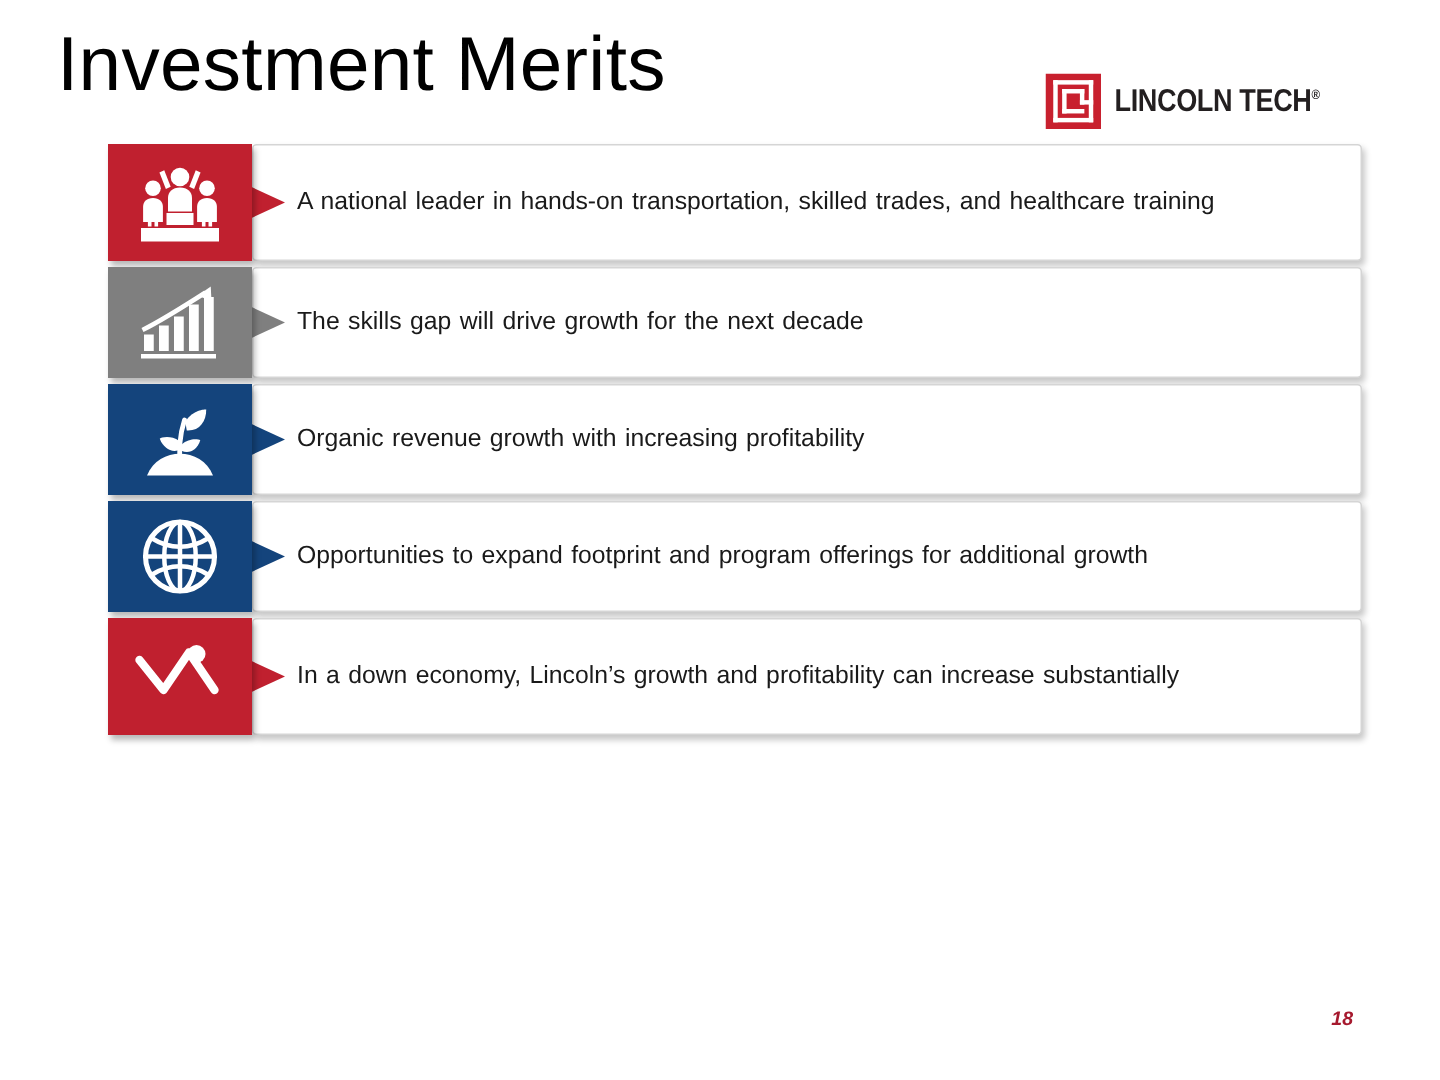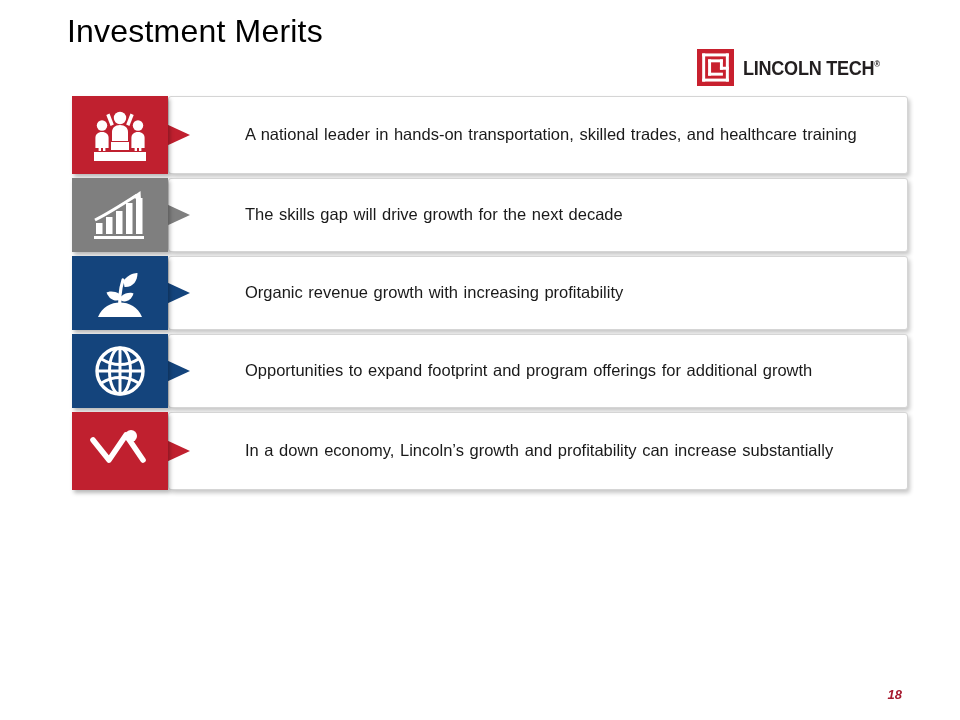--- a/index.html
+++ b/index.html
@@ -16,27 +16,26 @@
     height: 720px;
     background: #ffffff;
     overflow: hidden;
   }
 
   
   .slide-title {
     position: absolute;
     left: 38px;
     top: 12px;
-    font-size: 32px;
+    font-size: 51px;
     font-weight: 400;
     color: #000000;
     letter-spacing: 0.2px;
     line-height: 1.2;
     white-space: nowrap;
-    margin-left: 29px;
   }
 
   
   .logo {
     position: absolute;
     right: 58px;
     top: 13px;
     display: flex;
     align-items: center;
     gap: 9px;
@@ -94,21 +93,20 @@
     align-items: center;
   }
   .panel-text {
     padding-left: 29px;
     padding-right: 14px;
     font-size: 16.5px;
     color: #1a1a1a;
     line-height: 1.55;
     font-weight: 400;
     word-spacing: 1px;
-    margin-left: 47px;
   }
 
   
   .tile {
     position: absolute;
     left: 0;
     top: 0;
     width: 96px;
     height: 100%;
     box-shadow: 2px 3px 4px rgba(0,0,0,0.28);
@@ -127,21 +125,21 @@
     transform: translateY(-50%);
     width: 34px;
     height: 30px;
     z-index: 2;
   }
 
   
   .page-num {
     position: absolute;
     right: 58px;
-    bottom: 18px;
+    bottom: 34px;
     font-size: 13px;
     font-weight: 700;
     font-style: italic;
     color: #a6192e;
   }
 </style>
 </head>
 <body>
 
 <div id="slide">

